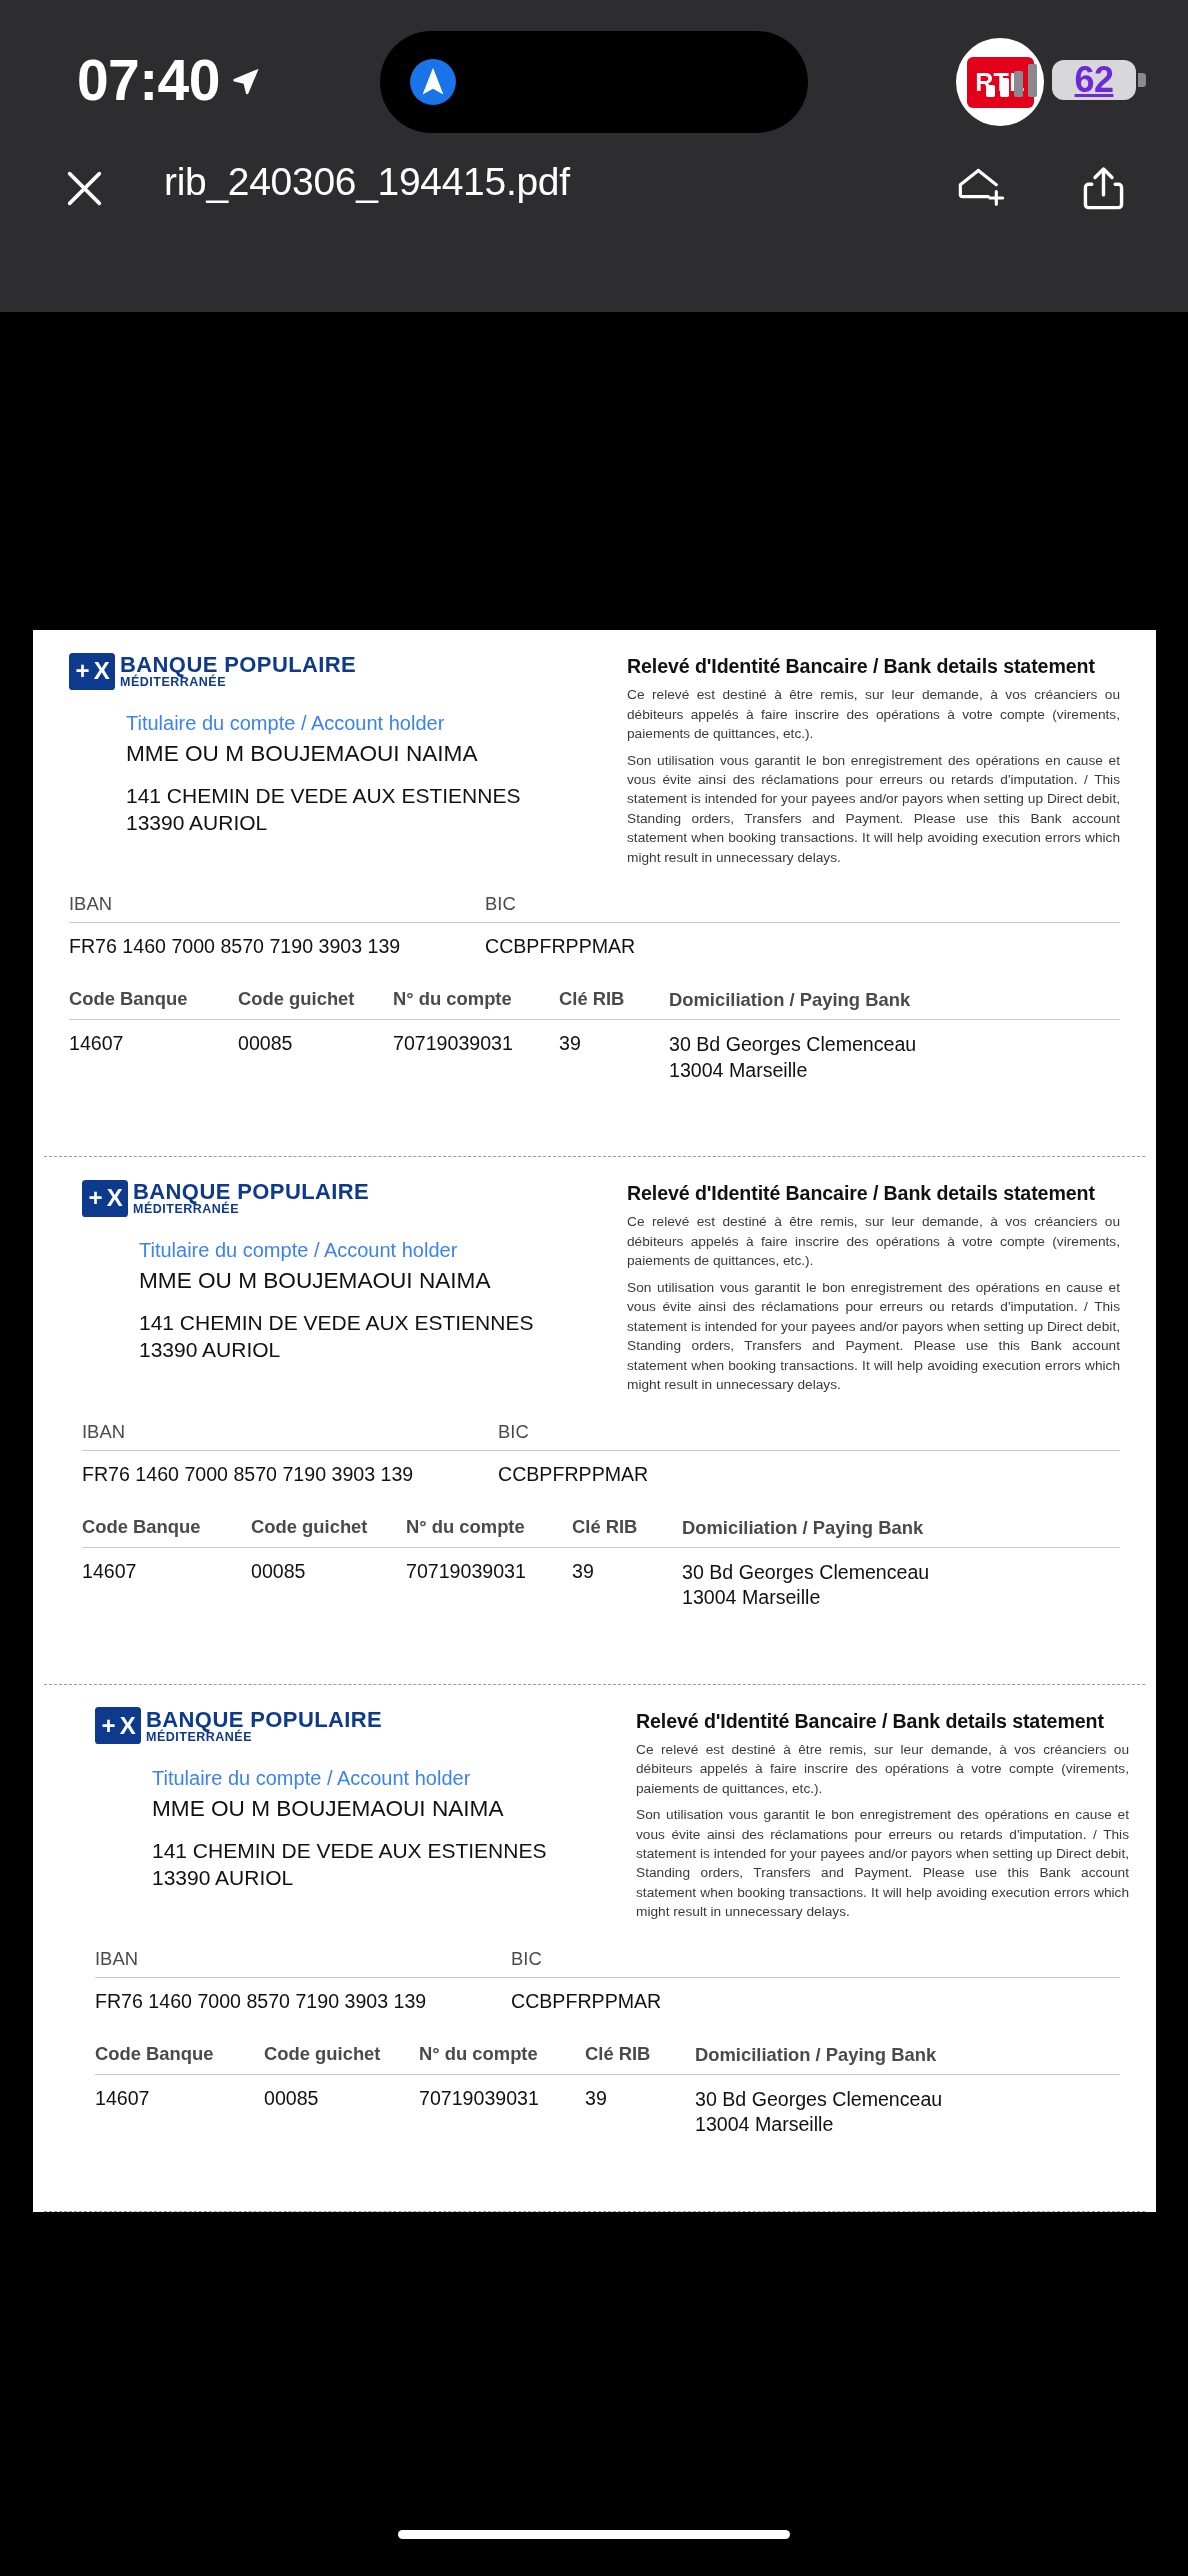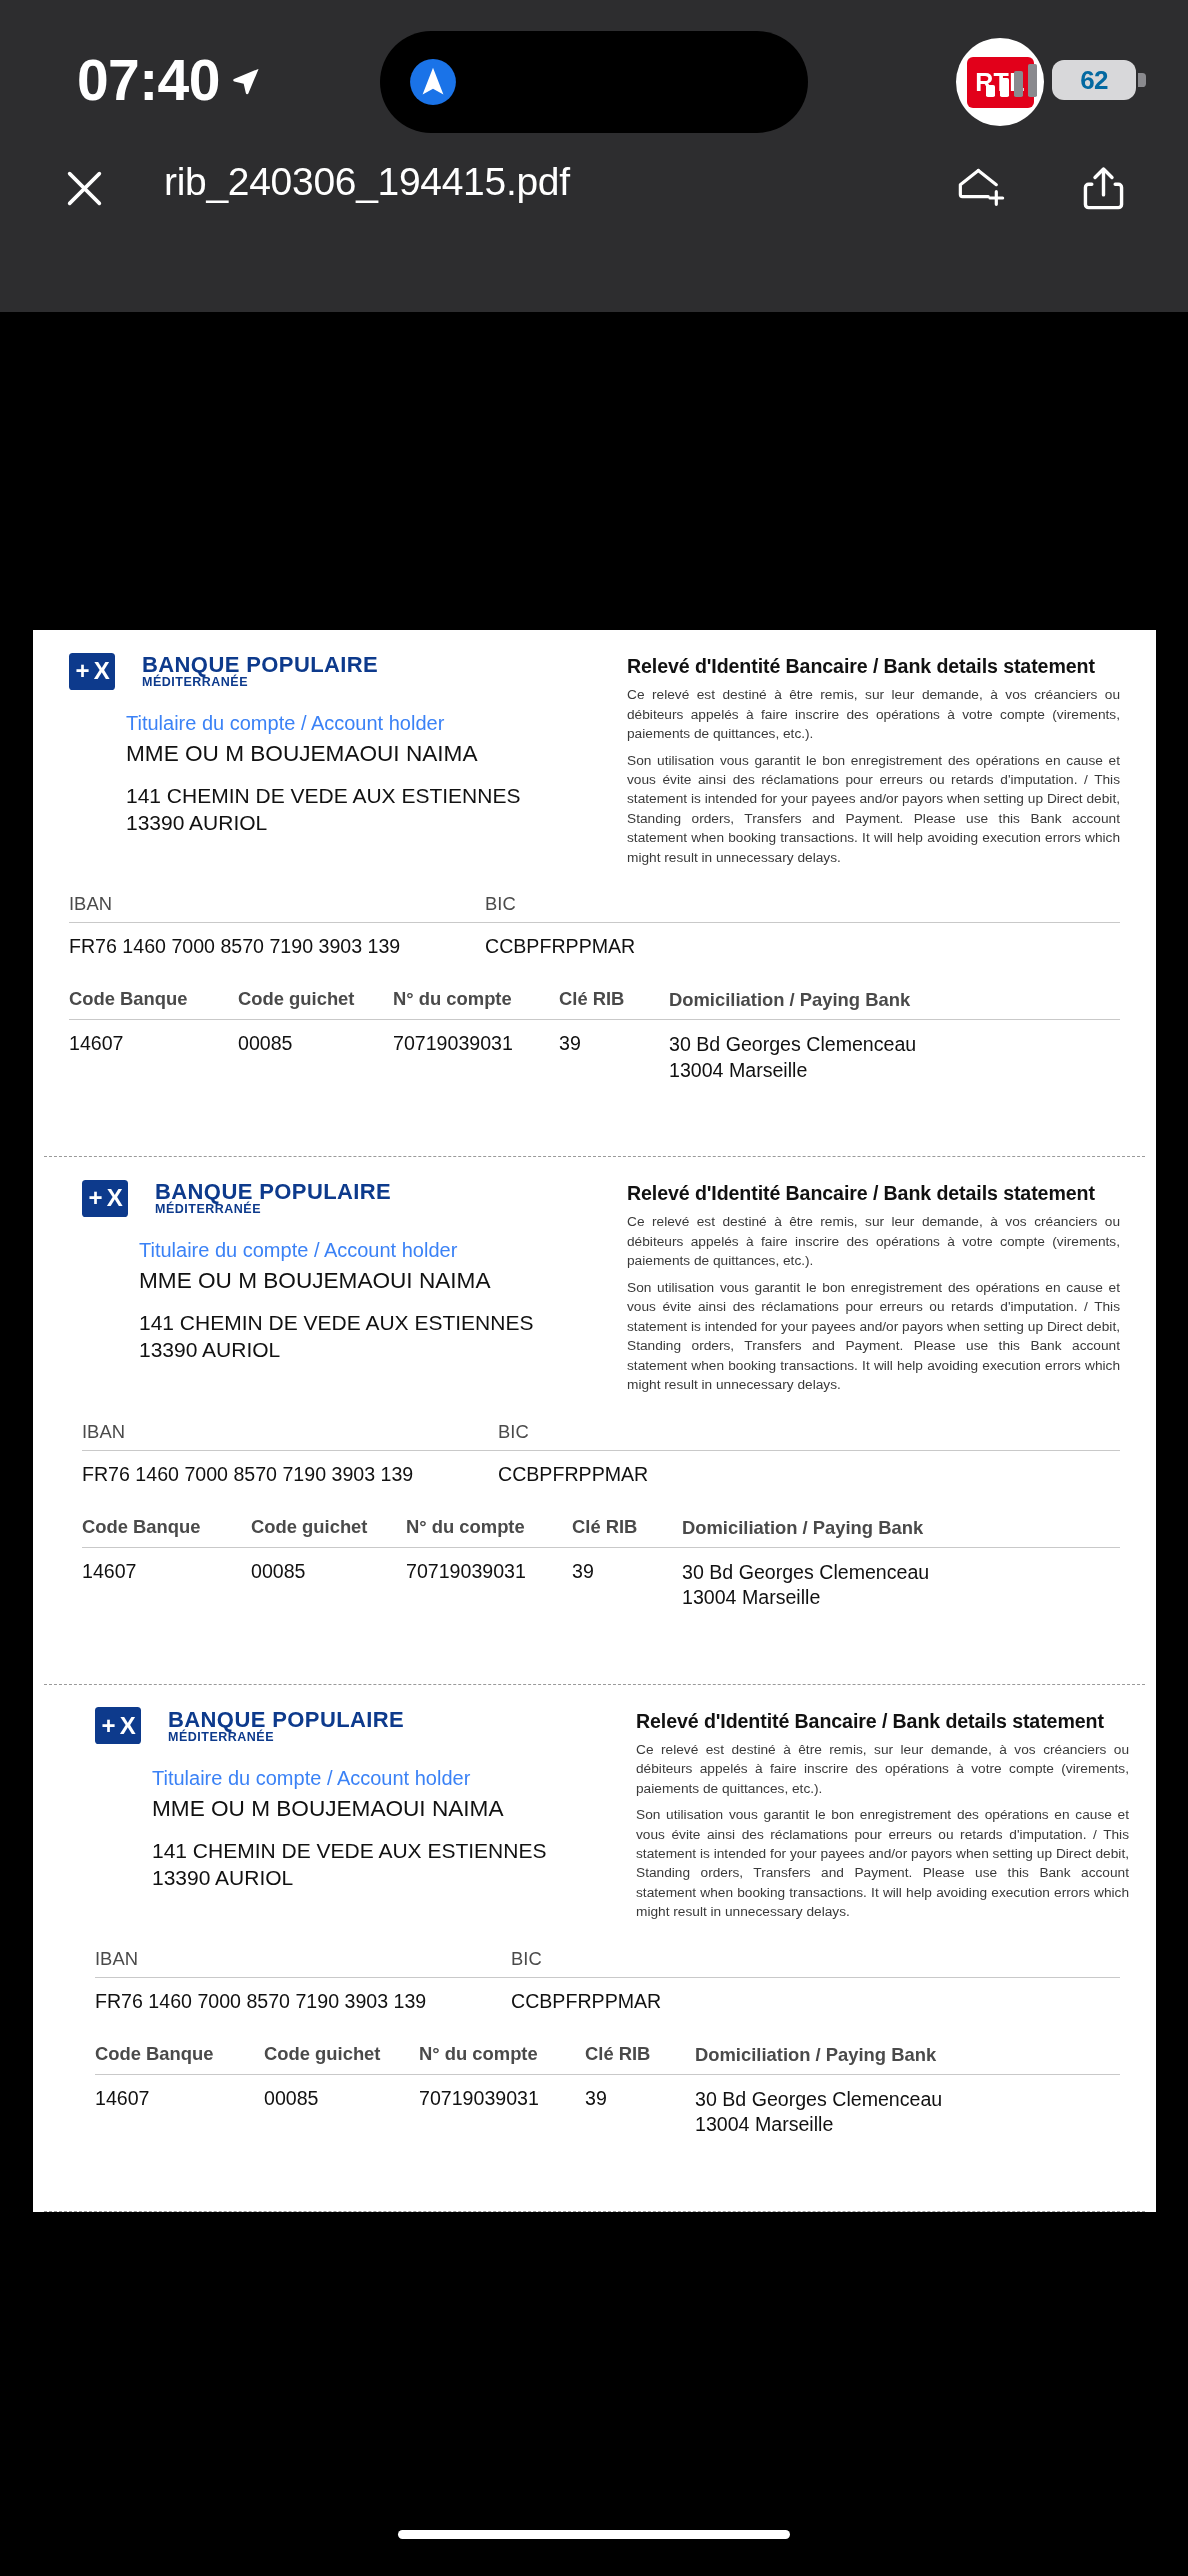--- a/index.html
+++ b/index.html
@@ -128,24 +128,25 @@
     position: relative;
     width: 84px;
     height: 40px;
     border-radius: 12px;
     background: #d8d8da;
     display: flex;
     align-items: center;
     justify-content: center;
   }
   .battery-text {
-    color: #0369a1;
-    font-size: 26px;
+    color: #6d28d9;
+    font-size: 36px;
     font-weight: 600;
     letter-spacing: -0.6px;
+    text-decoration: underline;
   }
   .battery-cap {
     position: absolute;
     right: -9.5px;
     top: 13px;
     width: 7.1px;
     height: 14.3px;
     background: #8a8a8e;
     border-radius: 0 3.6px 3.6px 0;
   }
@@ -226,21 +227,21 @@
     justify-content: space-between;
     gap: 18px;
   }
   .rib-head-left {
     width: 523px;
     flex-shrink: 0;
   }
   .logo-row {
     display: flex;
     align-items: center;
-    gap: 27px;
+    gap: 5px;
   }
   .logo-mark {
     width: 46px;
     height: 37px;
     background: #0d3a8c;
     border-radius: 3.6px;
     position: relative;
     flex-shrink: 0;
   }
   .logo-mark::before {

